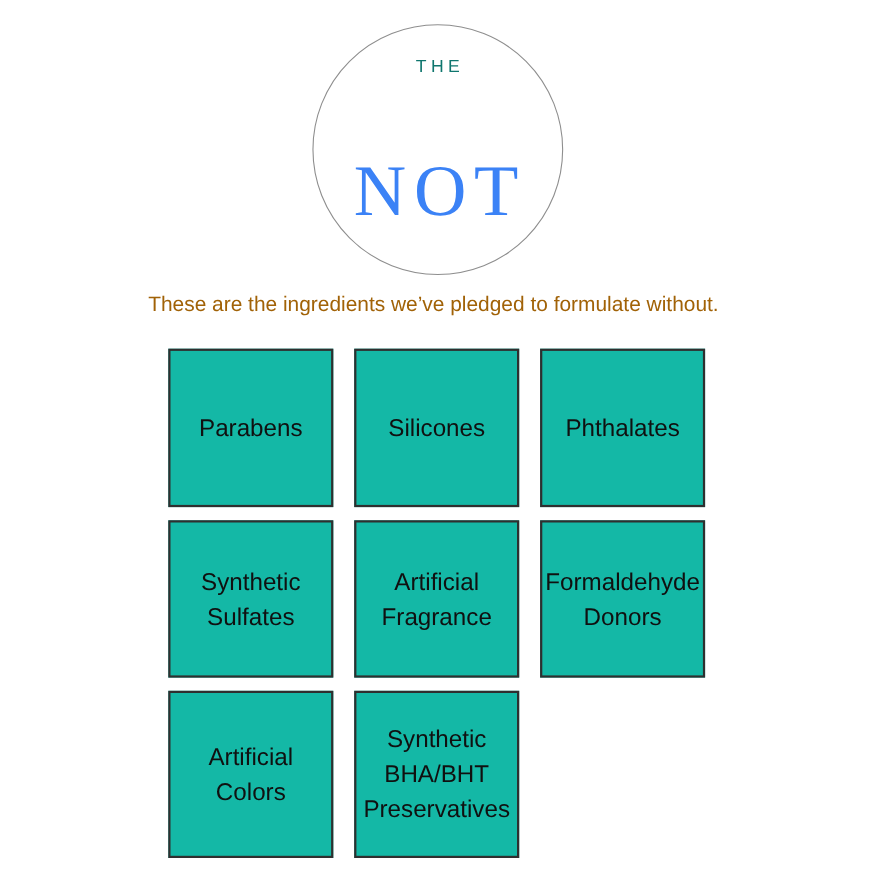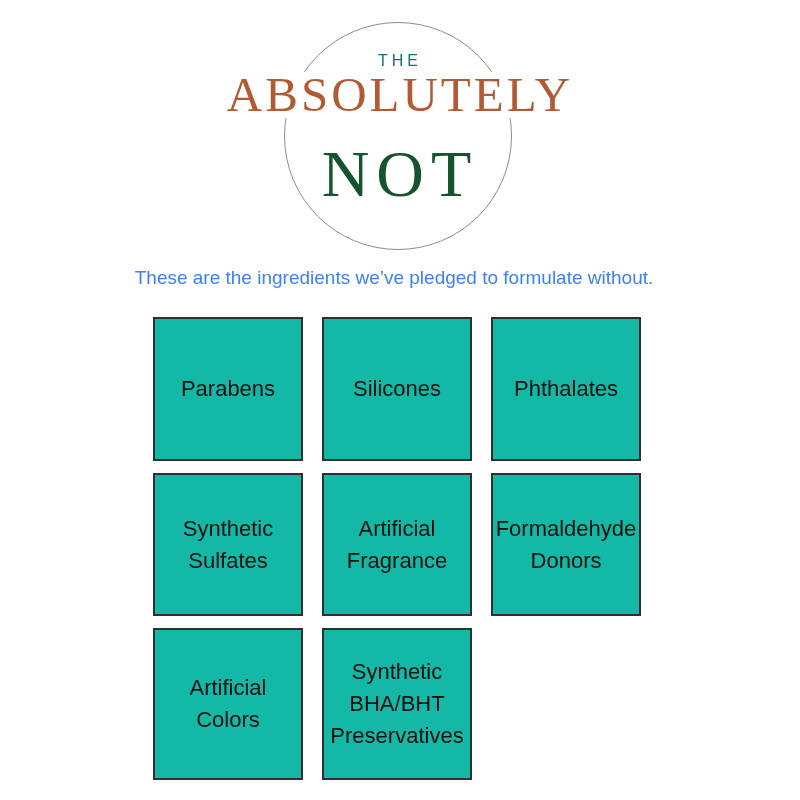--- a/index.html
+++ b/index.html
@@ -54,41 +54,41 @@
     padding: 0 8px;
     color: #b15a33;
   }
   .logo-not { top: 146px; }
   .logo-not > span {
     font-family: "Liberation Serif", serif;
     font-size: 66px;
     line-height: 56px;
     letter-spacing: 7px;
     padding: 0 10px;
-    color: #14532d;
+    color: #3b82f6;
   }
   .logo-list { top: 207px; }
   .logo-list > span {
     font-size: 22px;
     letter-spacing: 4px;
     line-height: 23px;
     padding: 0 10px;
     color: #151515;
   }
 
   
   .subtitle {
     position: absolute;
     top: 267px;
     left: 0;
     width: 788px;
     text-align: center;
     font-size: 19px;
     line-height: 22px;
-    color: #3b82f6;
+    color: #a16207;
   }
 
   
   .grid {
     position: absolute;
     left: 153px;
     top: 317px;
     display: grid;
     grid-template-columns: repeat(3, 150px);
     grid-template-rows: 144px 143px 152px;
@@ -113,23 +113,20 @@
 </style>
 </head>
 <body>
 
 <div class="stage">
 
   <div class="logo-circle"></div>
 
   <div class="logo-line logo-the">
     <span>THE</span>
-  </div>
-  <div class="logo-line logo-absolutely">
-    <span>ABSOLUTELY</span>
   </div>
   <div class="logo-line logo-not">
     <span>NOT</span>
   </div>
 
   <div class="subtitle">These are the ingredients we’ve pledged to formulate without.</div>
 
   <div class="grid">
     <div class="box">
       <div class="box-label">Parabens</div>

